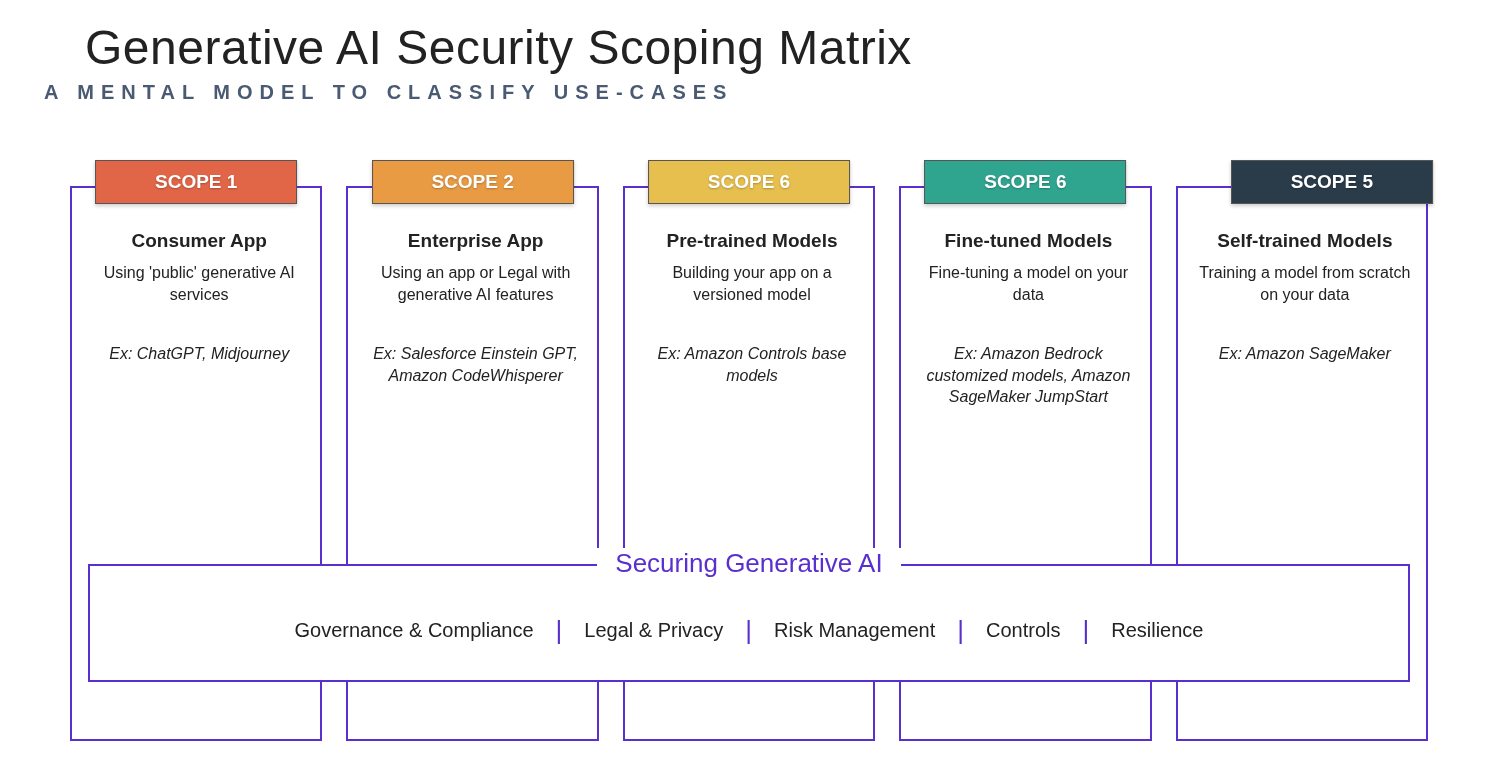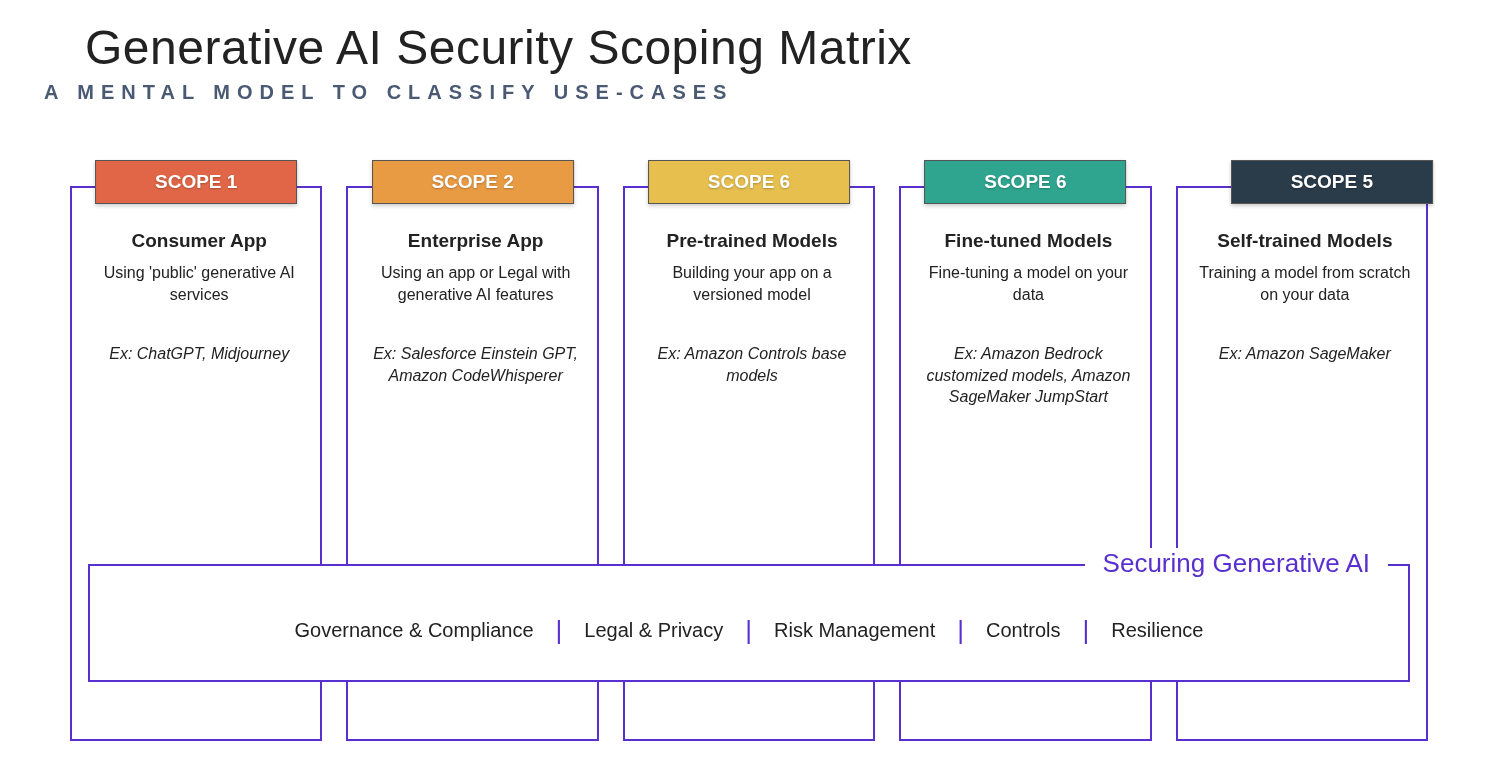--- a/index.html
+++ b/index.html
@@ -85,21 +85,21 @@
     line-height: 1.35;
     padding: 0 6px;
   }
   .securing-box {
     position: absolute;
     top: 404px;
     left: 18px;
     right: 18px;
     border: 2px solid #5a2fcf;
     background: #fff;
-    text-align: right;
+    text-align: center;
     padding: 0 20px 18px 20px;
     z-index: 10;
   }
   .securing-title {
     display: inline-block;
     background: #fff;
     padding: 0 18px;
     font-size: 26px;
     font-weight: 500;
     color: #5a2fcf;

